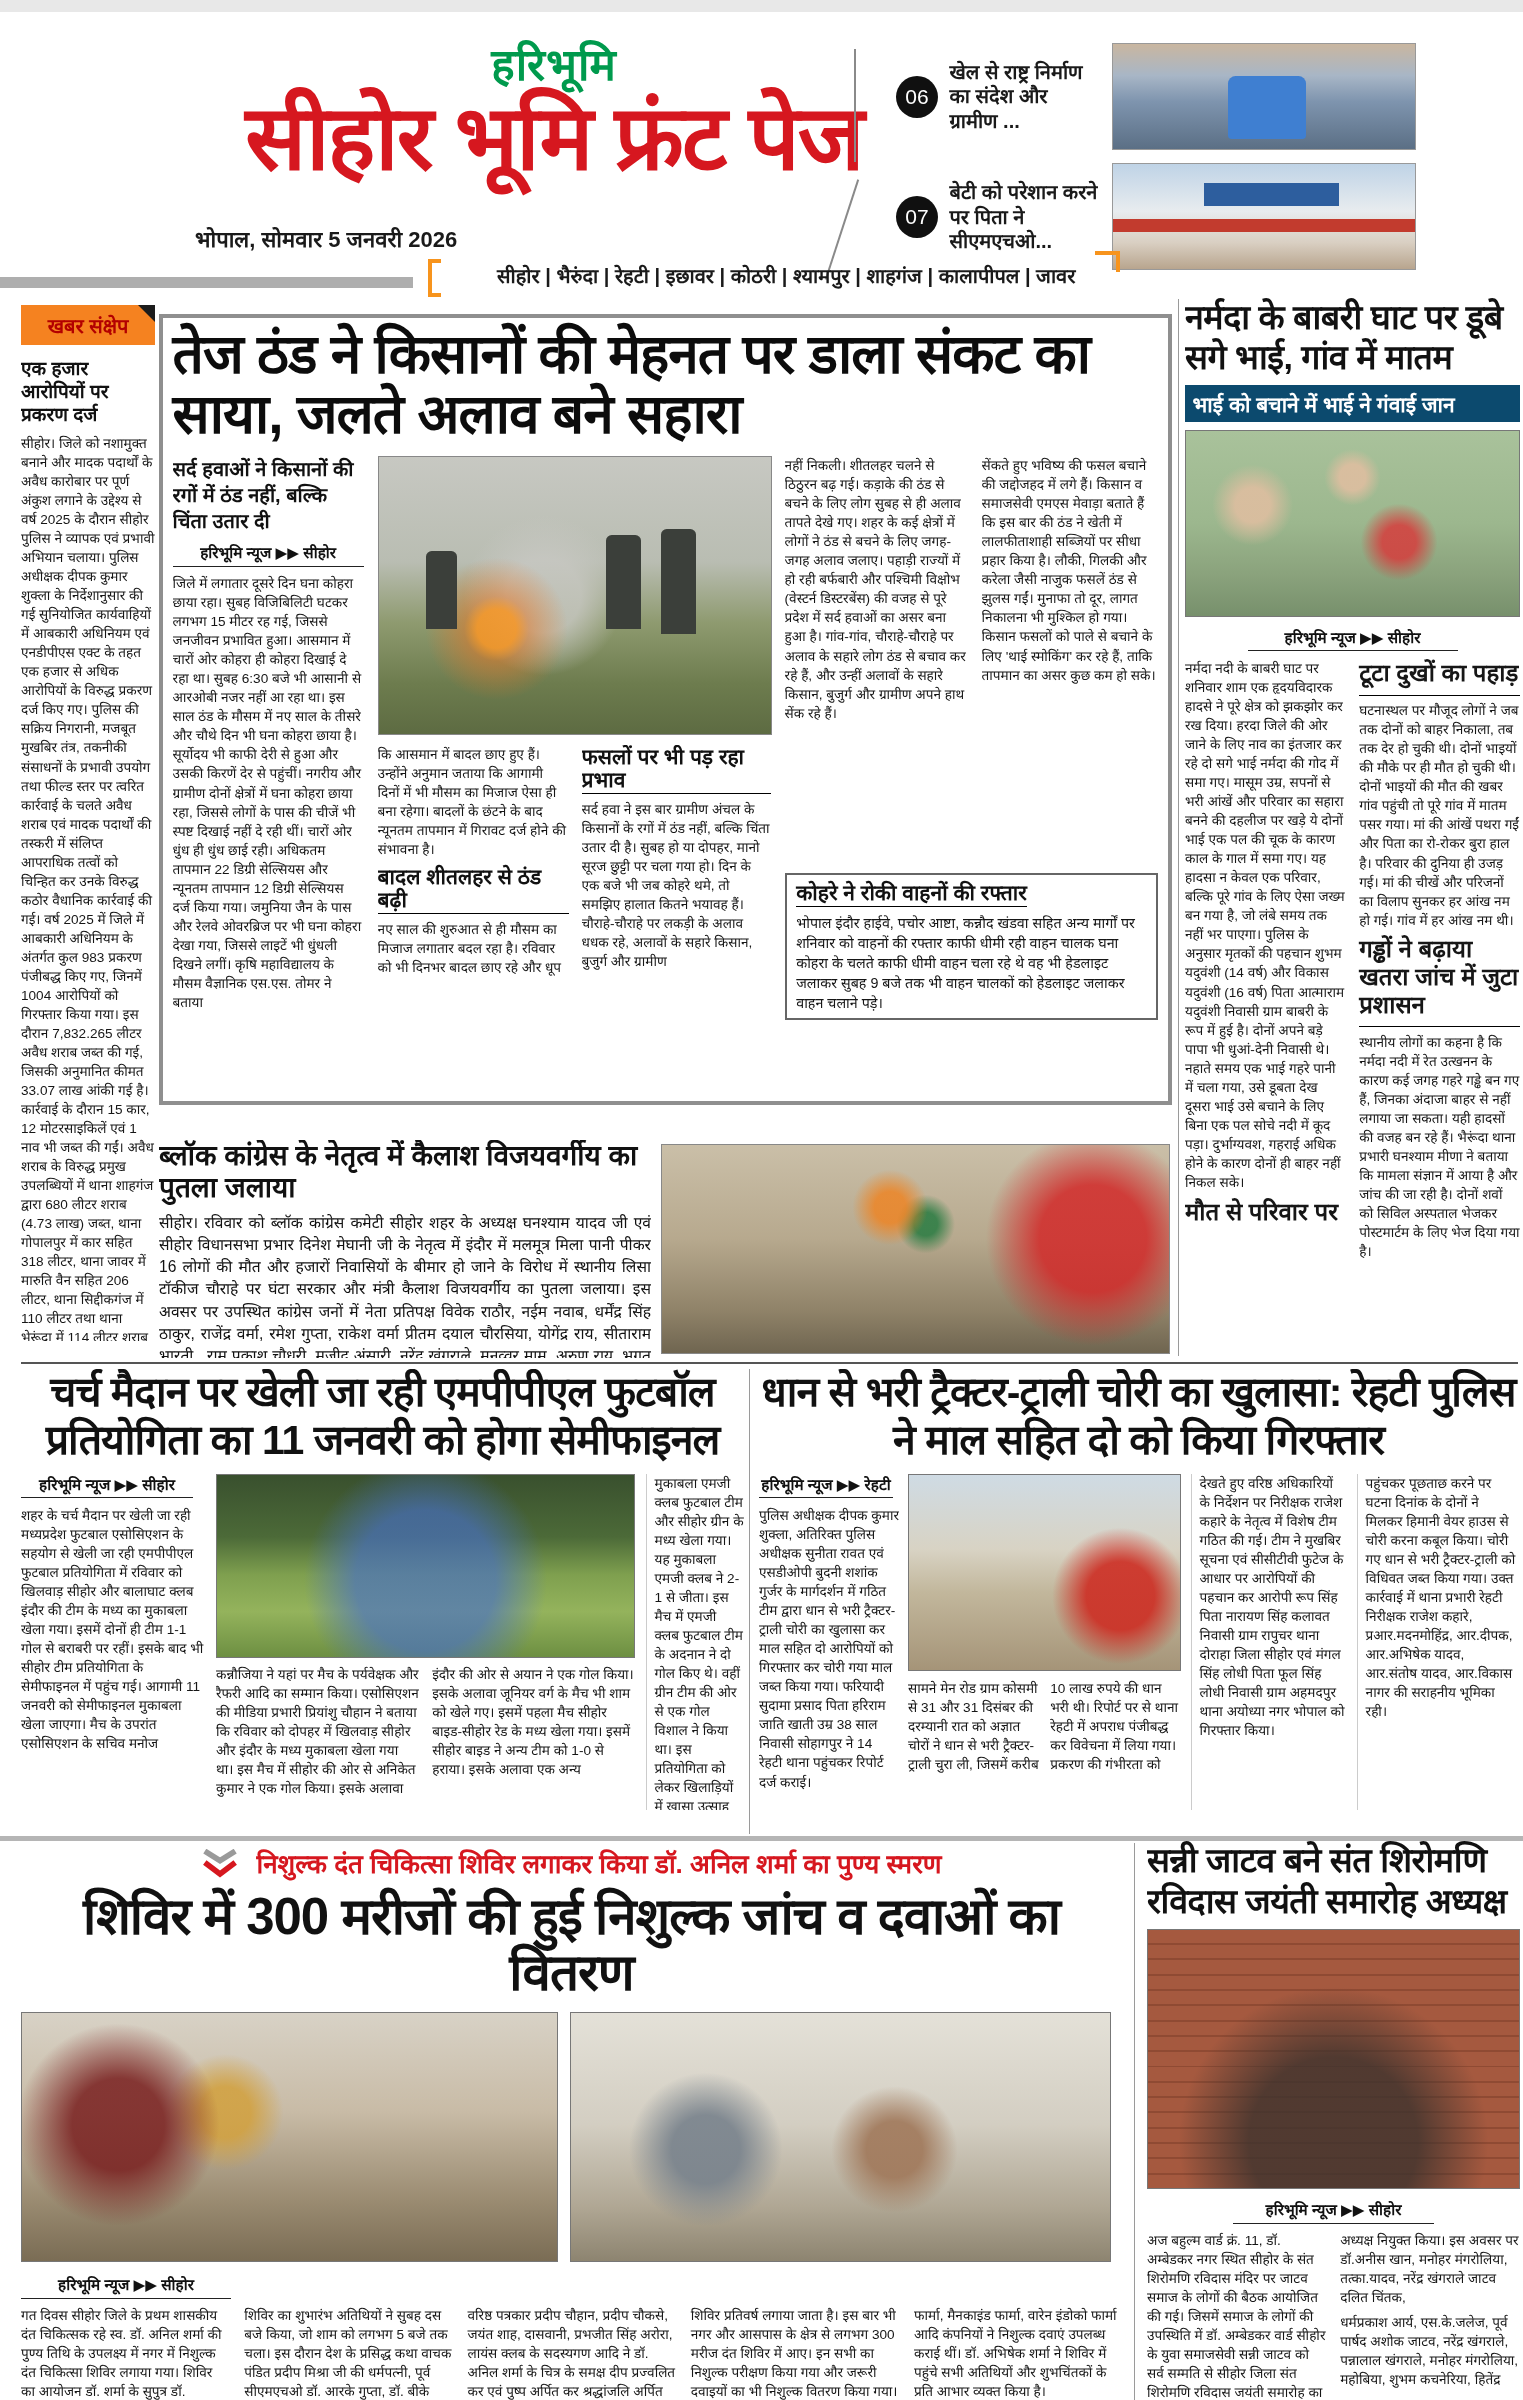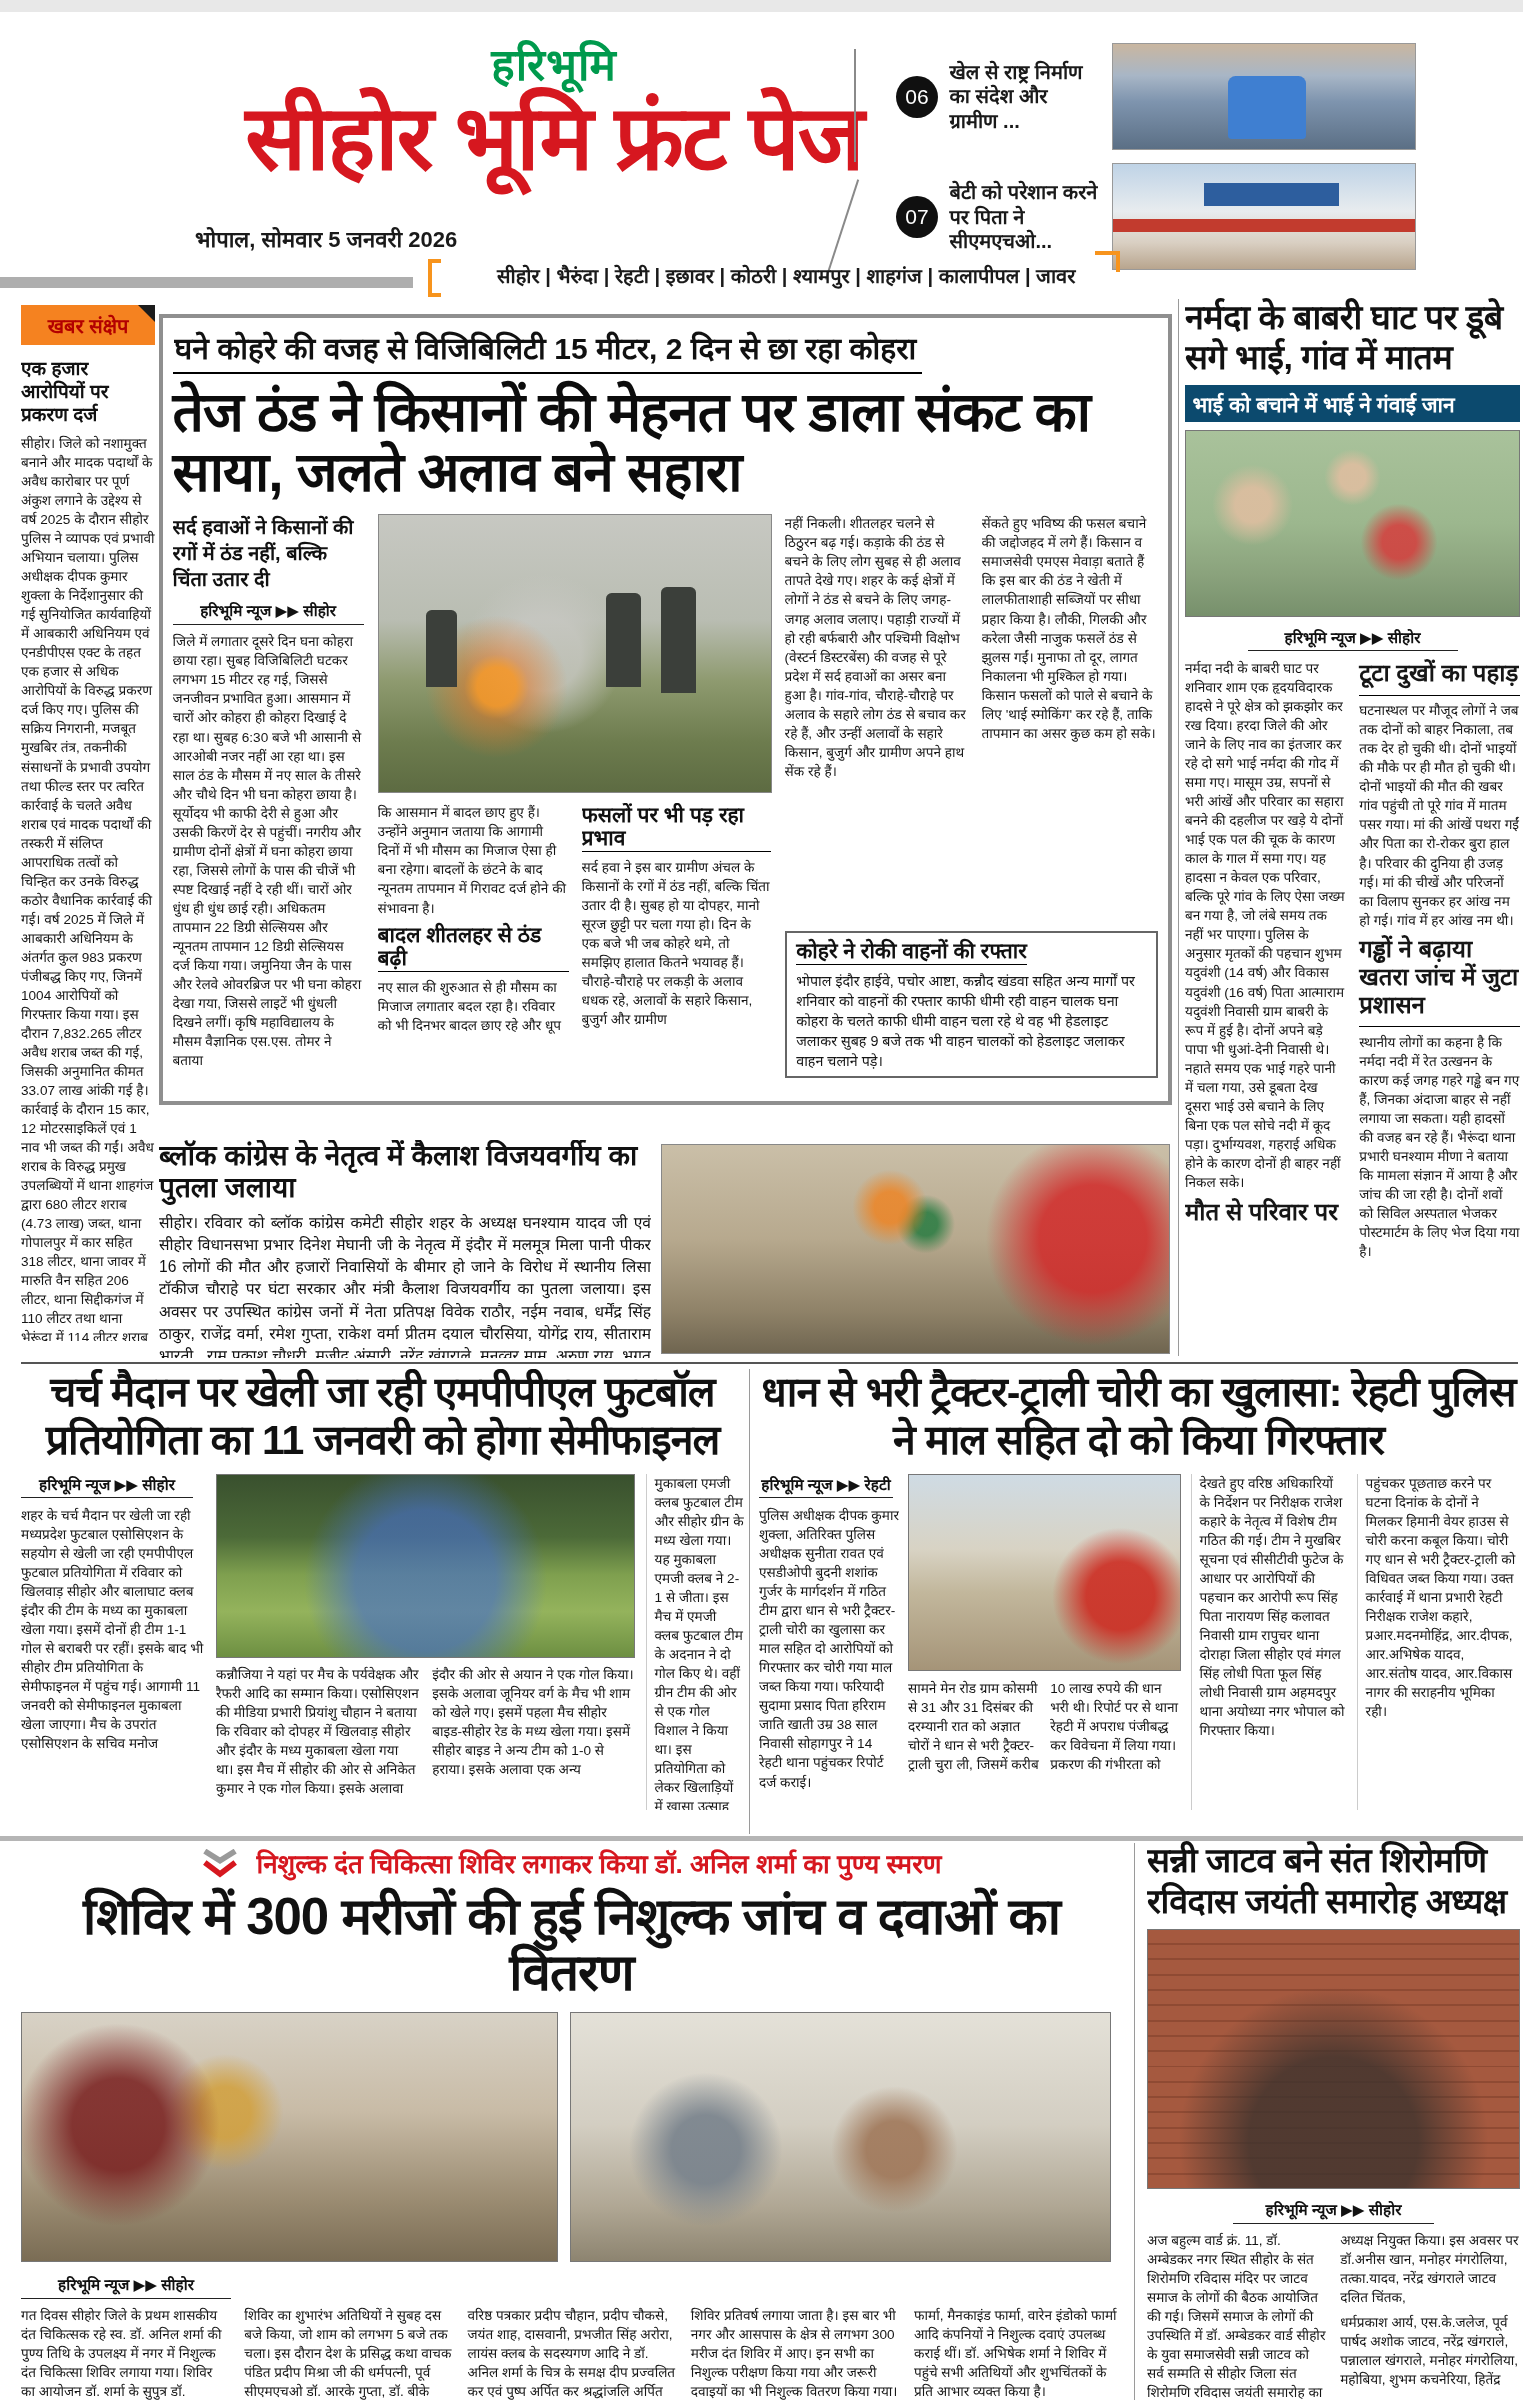--- a/index.html
+++ b/index.html
@@ -174,21 +174,20 @@
   <div class="briefs" data-name="news-briefs-column">
     <div class="briefs-head" data-name="briefs-header">
       <span data-name="briefs-header-label">खबर संक्षेप</span>
       <span class="briefs-fold" data-name="folded-corner-icon"></span>
     </div>
     <div class="briefs-title" data-name="briefs-title">एक हजार आरोपियों पर प्रकरण दर्ज</div>
     <div class="body-txt" data-name="briefs-body">सीहोर। जिले को नशामुक्त बनाने और मादक पदार्थों के अवैध कारोबार पर पूर्ण अंकुश लगाने के उद्देश्य से वर्ष 2025 के दौरान सीहोर पुलिस ने व्यापक एवं प्रभावी अभियान चलाया। पुलिस अधीक्षक दीपक कुमार शुक्ला के निर्देशानुसार की गई सुनियोजित कार्यवाहियों में आबकारी अधिनियम एवं एनडीपीएस एक्ट के तहत एक हजार से अधिक आरोपियों के विरुद्ध प्रकरण दर्ज किए गए। पुलिस की सक्रिय निगरानी, मजबूत मुखबिर तंत्र, तकनीकी संसाधनों के प्रभावी उपयोग तथा फील्ड स्तर पर त्वरित कार्रवाई के चलते अवैध शराब एवं मादक पदार्थों की तस्करी में संलिप्त आपराधिक तत्वों को चिन्हित कर उनके विरुद्ध कठोर वैधानिक कार्रवाई की गई। वर्ष 2025 में जिले में आबकारी अधिनियम के अंतर्गत कुल 983 प्रकरण पंजीबद्ध किए गए, जिनमें 1004 आरोपियों को गिरफ्तार किया गया। इस दौरान 7,832.265 लीटर अवैध शराब जब्त की गई, जिसकी अनुमानित कीमत 33.07 लाख आंकी गई है। कार्रवाई के दौरान 15 कार, 12 मोटरसाइकिलें एवं 1 नाव भी जब्त की गईं। अवैध शराब के विरुद्ध प्रमुख उपलब्धियों में थाना शाहगंज द्वारा 680 लीटर शराब (4.73 लाख) जब्त, थाना गोपालपुर में कार सहित 318 लीटर, थाना जावर में मारुति वैन सहित 206 लीटर, थाना सिद्दीकगंज में 110 लीटर तथा थाना भेरूंदा में 114 लीटर शराब की जब्ती शामिल है। एनडीपीएस एक्ट के तहत वर्ष 2025 में कुल 25 प्रकरण दर्ज कर 30 आरोपियों की गिरफ्तारी की गई। मामले में पुलिस ने 59.846 किलोग्राम गांजा जब्त किया, जिसकी अनुमानित बाजार कीमत 9.68 लाख है। इस दौरान 1 कार सहित 4 मोटरसाइकिल भी कार्रवाई के दौरान जब्त की गईं।</div>
   </div>
 
   <div class="lead-box" data-name="lead-story">
-    <div><span class="lead-kicker" data-name="lead-kicker">घने कोहरे की वजह से विजिबिलिटी 15 मीटर, 2 दिन से छा रहा कोहरा</span></div>
     <div class="lead-headline" data-name="lead-headline">तेज ठंड ने किसानों की मेहनत पर डाला संकट का साया, जलते अलाव बने सहारा</div>
     <div class="lead-content" data-name="lead-content">
       <div class="lead-col1" data-name="lead-column-1">
         <div class="lead-deck" data-name="lead-deck">सर्द हवाओं ने किसानों की रगों में ठंड नहीं, बल्कि चिंता उतार दी</div>
         <div class="byline" data-name="lead-byline">हरिभूमि न्यूज ▶▶ सीहोर</div>
         <div class="body-txt" data-name="lead-body-1">जिले में लगातार दूसरे दिन घना कोहरा छाया रहा। सुबह विजिबिलिटी घटकर लगभग 15 मीटर रह गई, जिससे जनजीवन प्रभावित हुआ। आसमान में चारों ओर कोहरा ही कोहरा दिखाई दे रहा था। सुबह 6:30 बजे भी आसानी से आरओबी नजर नहीं आ रहा था। इस साल ठंड के मौसम में नए साल के तीसरे और चौथे दिन भी घना कोहरा छाया है। सूर्योदय भी काफी देरी से हुआ और उसकी किरणें देर से पहुंचीं। नगरीय और ग्रामीण दोनों क्षेत्रों में घना कोहरा छाया रहा, जिससे लोगों के पास की चीजें भी स्पष्ट दिखाई नहीं दे रही थीं। चारों ओर धुंध ही धुंध छाई रही। अधिकतम तापमान 22 डिग्री सेल्सियस और न्यूनतम तापमान 12 डिग्री सेल्सियस दर्ज किया गया। जमुनिया जैन के पास और रेलवे ओवरब्रिज पर भी घना कोहरा देखा गया, जिससे लाइटें भी धुंधली दिखने लगीं। कृषि महाविद्यालय के मौसम वैज्ञानिक एस.एस. तोमर ने बताया</div>
       </div>
       <div class="lead-photo" data-name="photo-farmers-bonfire">
         <span class="fig" style="left:58%;top:28%;width:9%;height:34%;" data-name="figure-shape"></span>
         <span class="fig" style="left:72%;top:26%;width:9%;height:38%;" data-name="figure-shape"></span>

